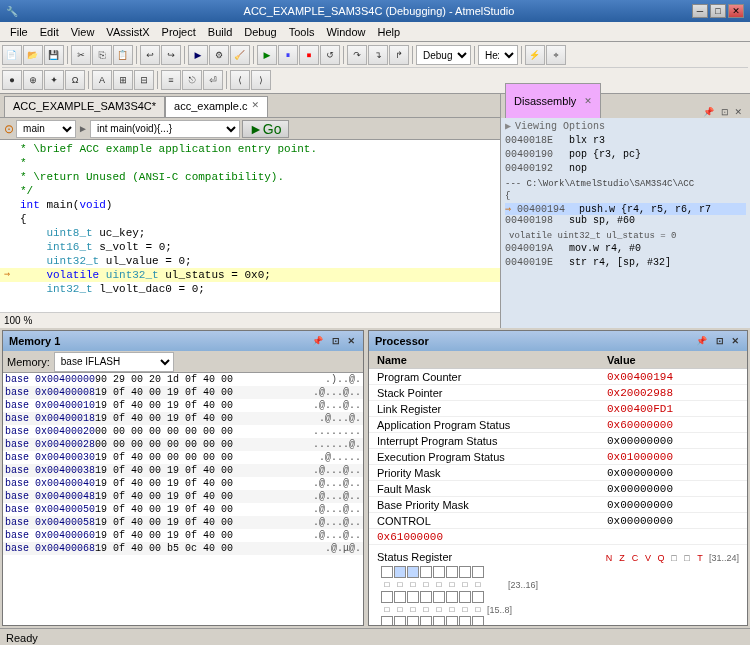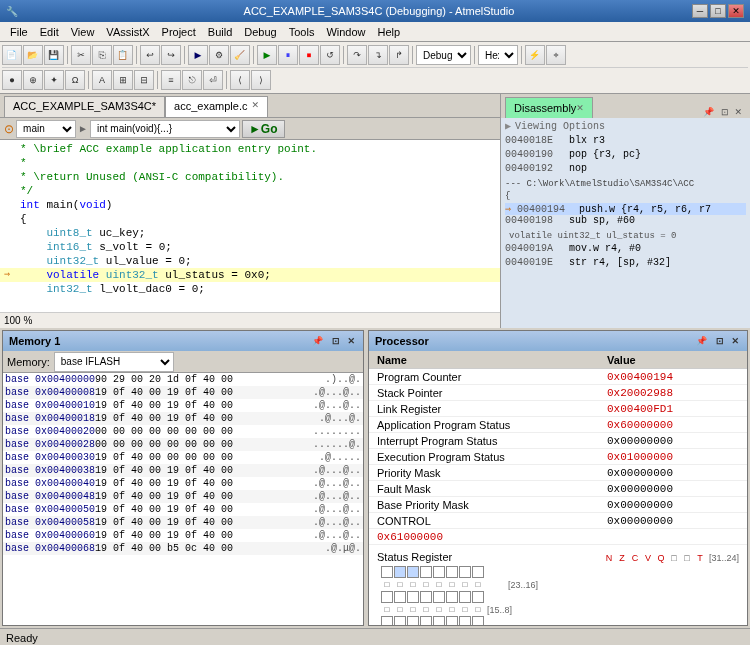--- a/index.html
+++ b/index.html
@@ -113,22 +113,22 @@
       border-bottom: 1px solid #999;
     }
     .func-dropdown {
       height: 18px; font-size: 10px;
       background: white; border: 1px solid #b0b0b0;
       padding: 0 2px;
     }
     .go-btn {
       height: 18px; padding: 0 6px;
       background: linear-gradient(to bottom, #e8e8e8, #d0d0d0);
-      border: 1px solid #999; font-size: 12px; cursor: pointer;
-      color: #006600; font-weight: bold;
+      border: 1px solid #999; font-size: 14px; cursor: pointer;
+      color: #006600; font-weight: normal;
     }
     .code-area {
       flex: 1;
       background: white;
       font-family: 'Courier New', monospace;
       font-size: 11px;
       overflow: hidden;
       padding: 2px 0;
       position: relative;
     }
@@ -163,27 +163,27 @@
       border-left: 1px solid #999;
     }
     .disasm-tab-bar {
       background: #d4d0c8;
       display: flex;
       align-items: flex-end;
       padding: 2px 4px 0;
       height: 24px;
     }
     .disasm-tab {
-      padding: 3px 8px;
-      background: #86efac;
+      padding: 17px 8px;
+      background: #f0abfc;
       border: 1px solid #999;
       border-bottom: none;
       font-size: 11px;
       height: 21px;
-      display: flex; align-items: center; gap: 0;
+      display: flex; align-items: center; gap: 8px;
     }
     .panel-controls {
       display: flex; align-items: center; gap: 2px;
       margin-left: auto; padding: 0 2px;
     }
     .panel-btn {
       font-size: 9px; color: #555; cursor: pointer;
       padding: 1px 2px;
     }
     .disasm-body {

